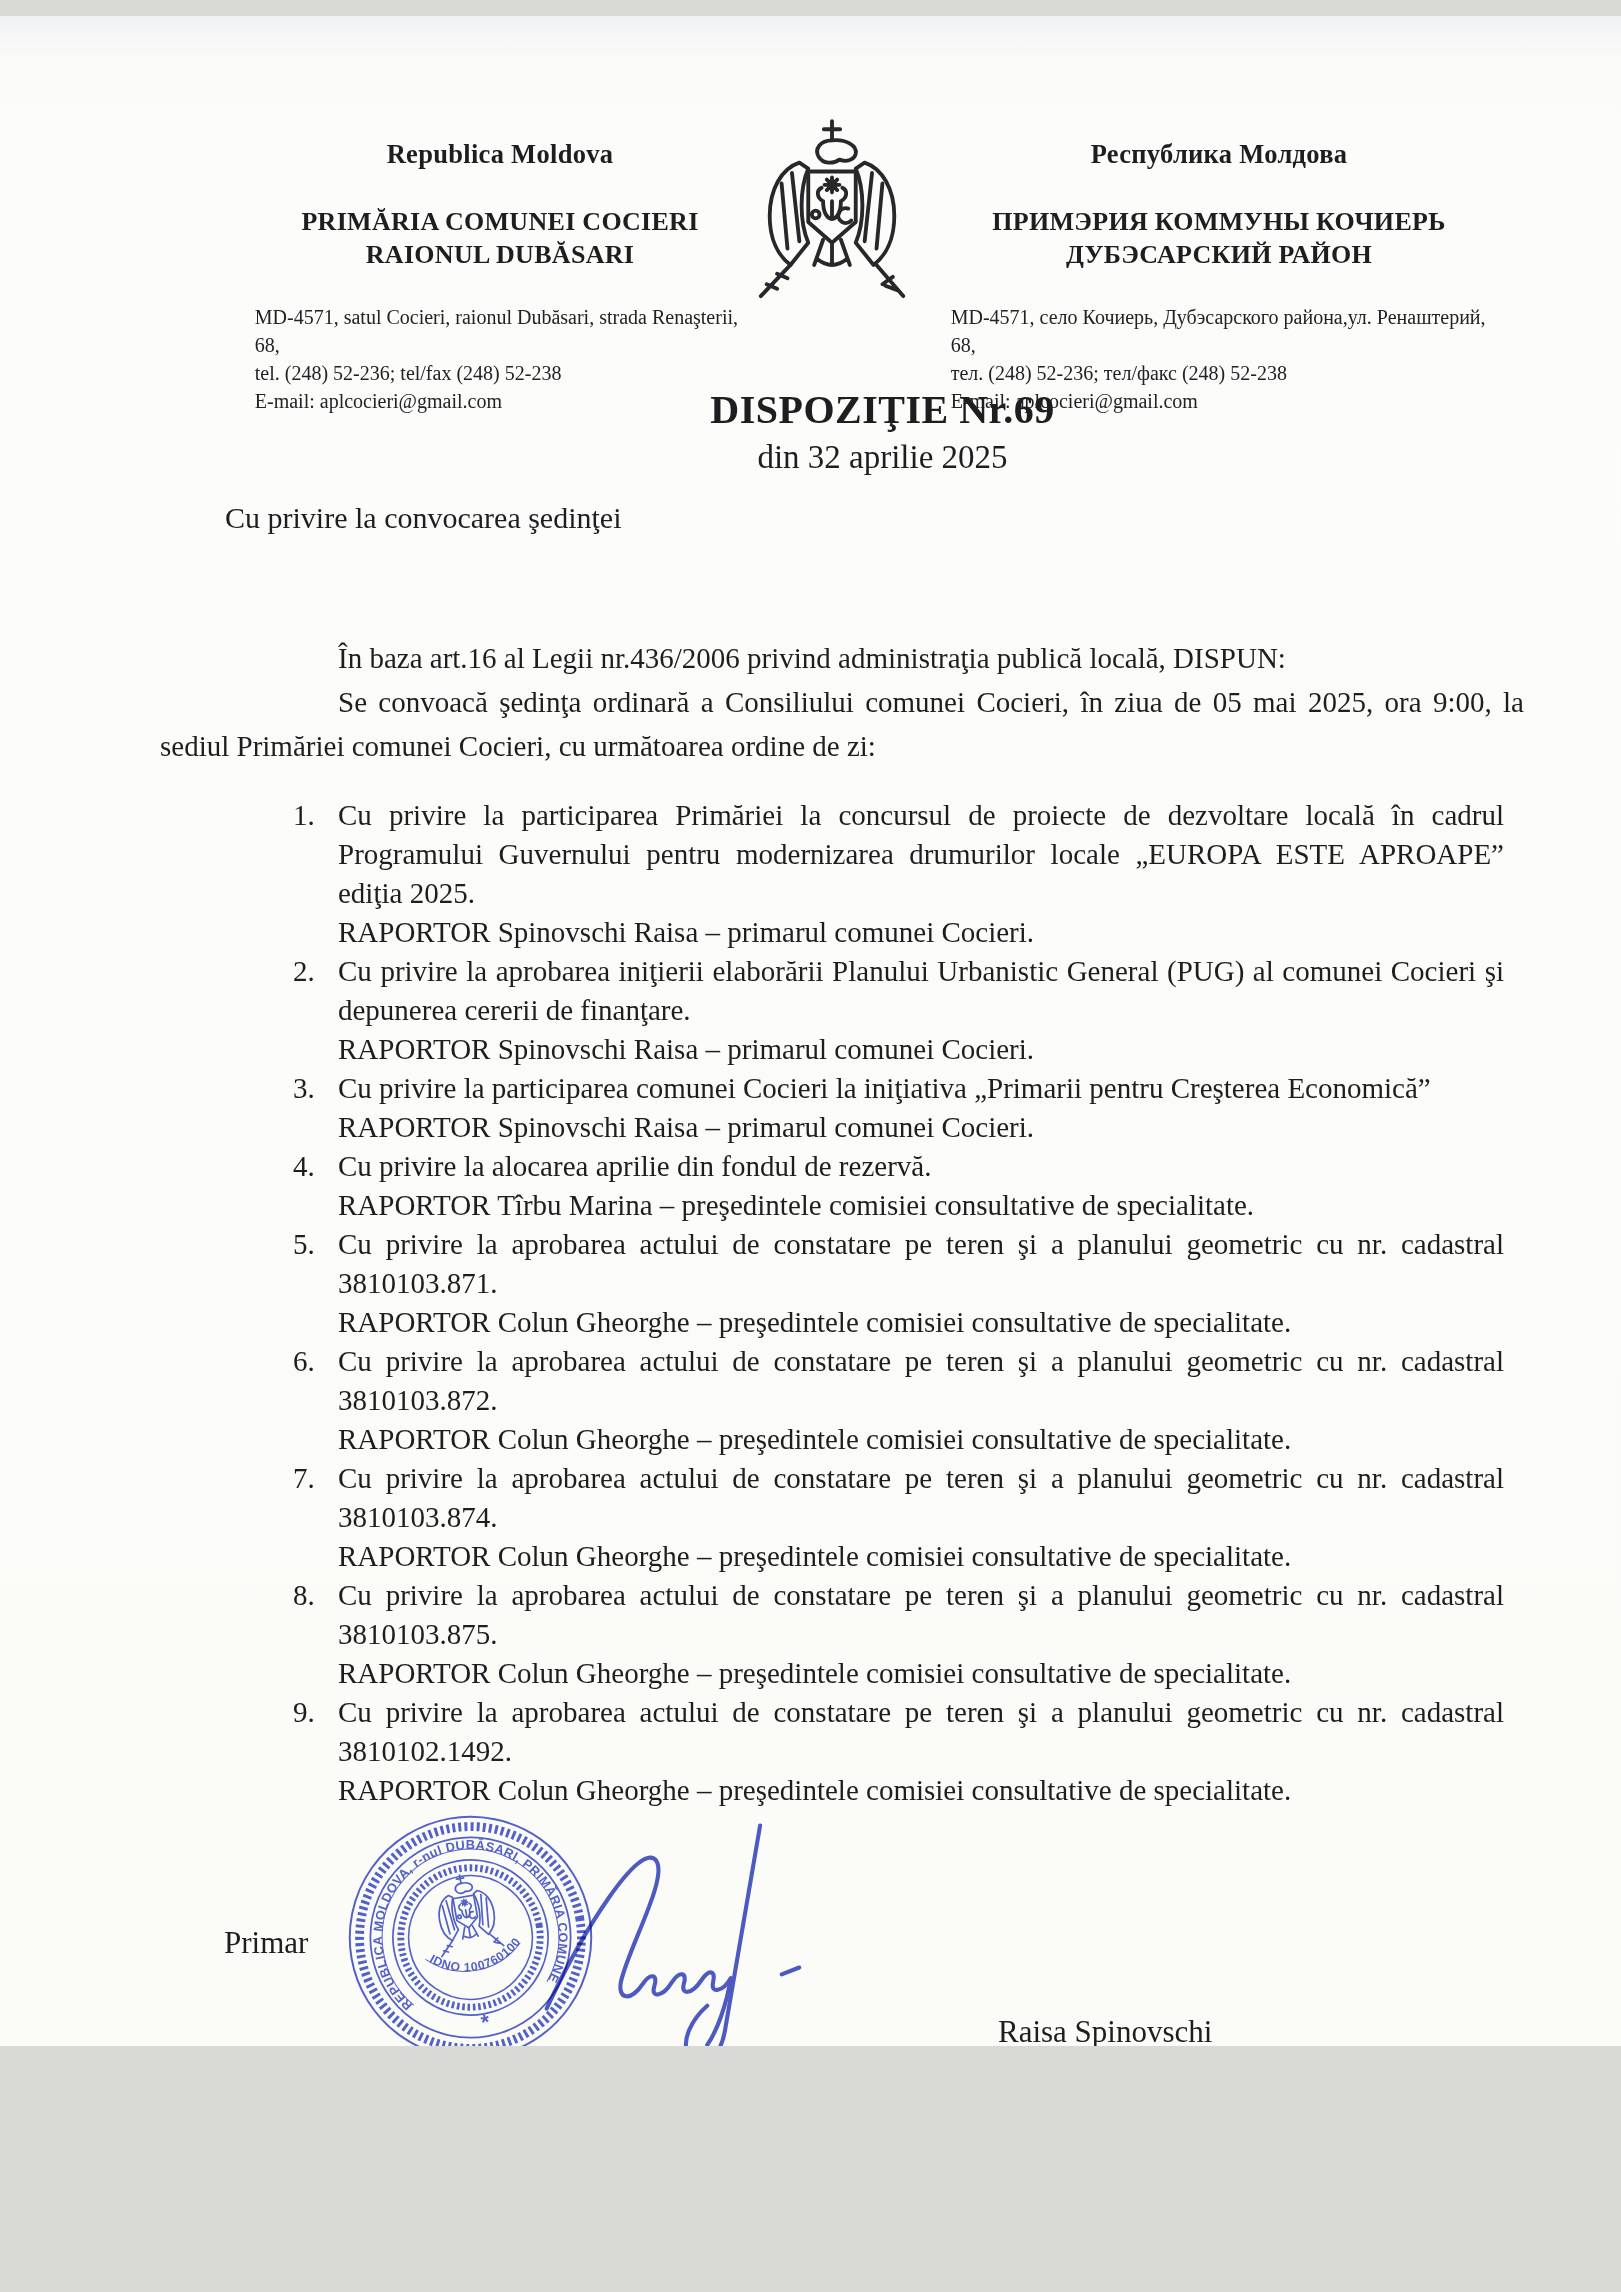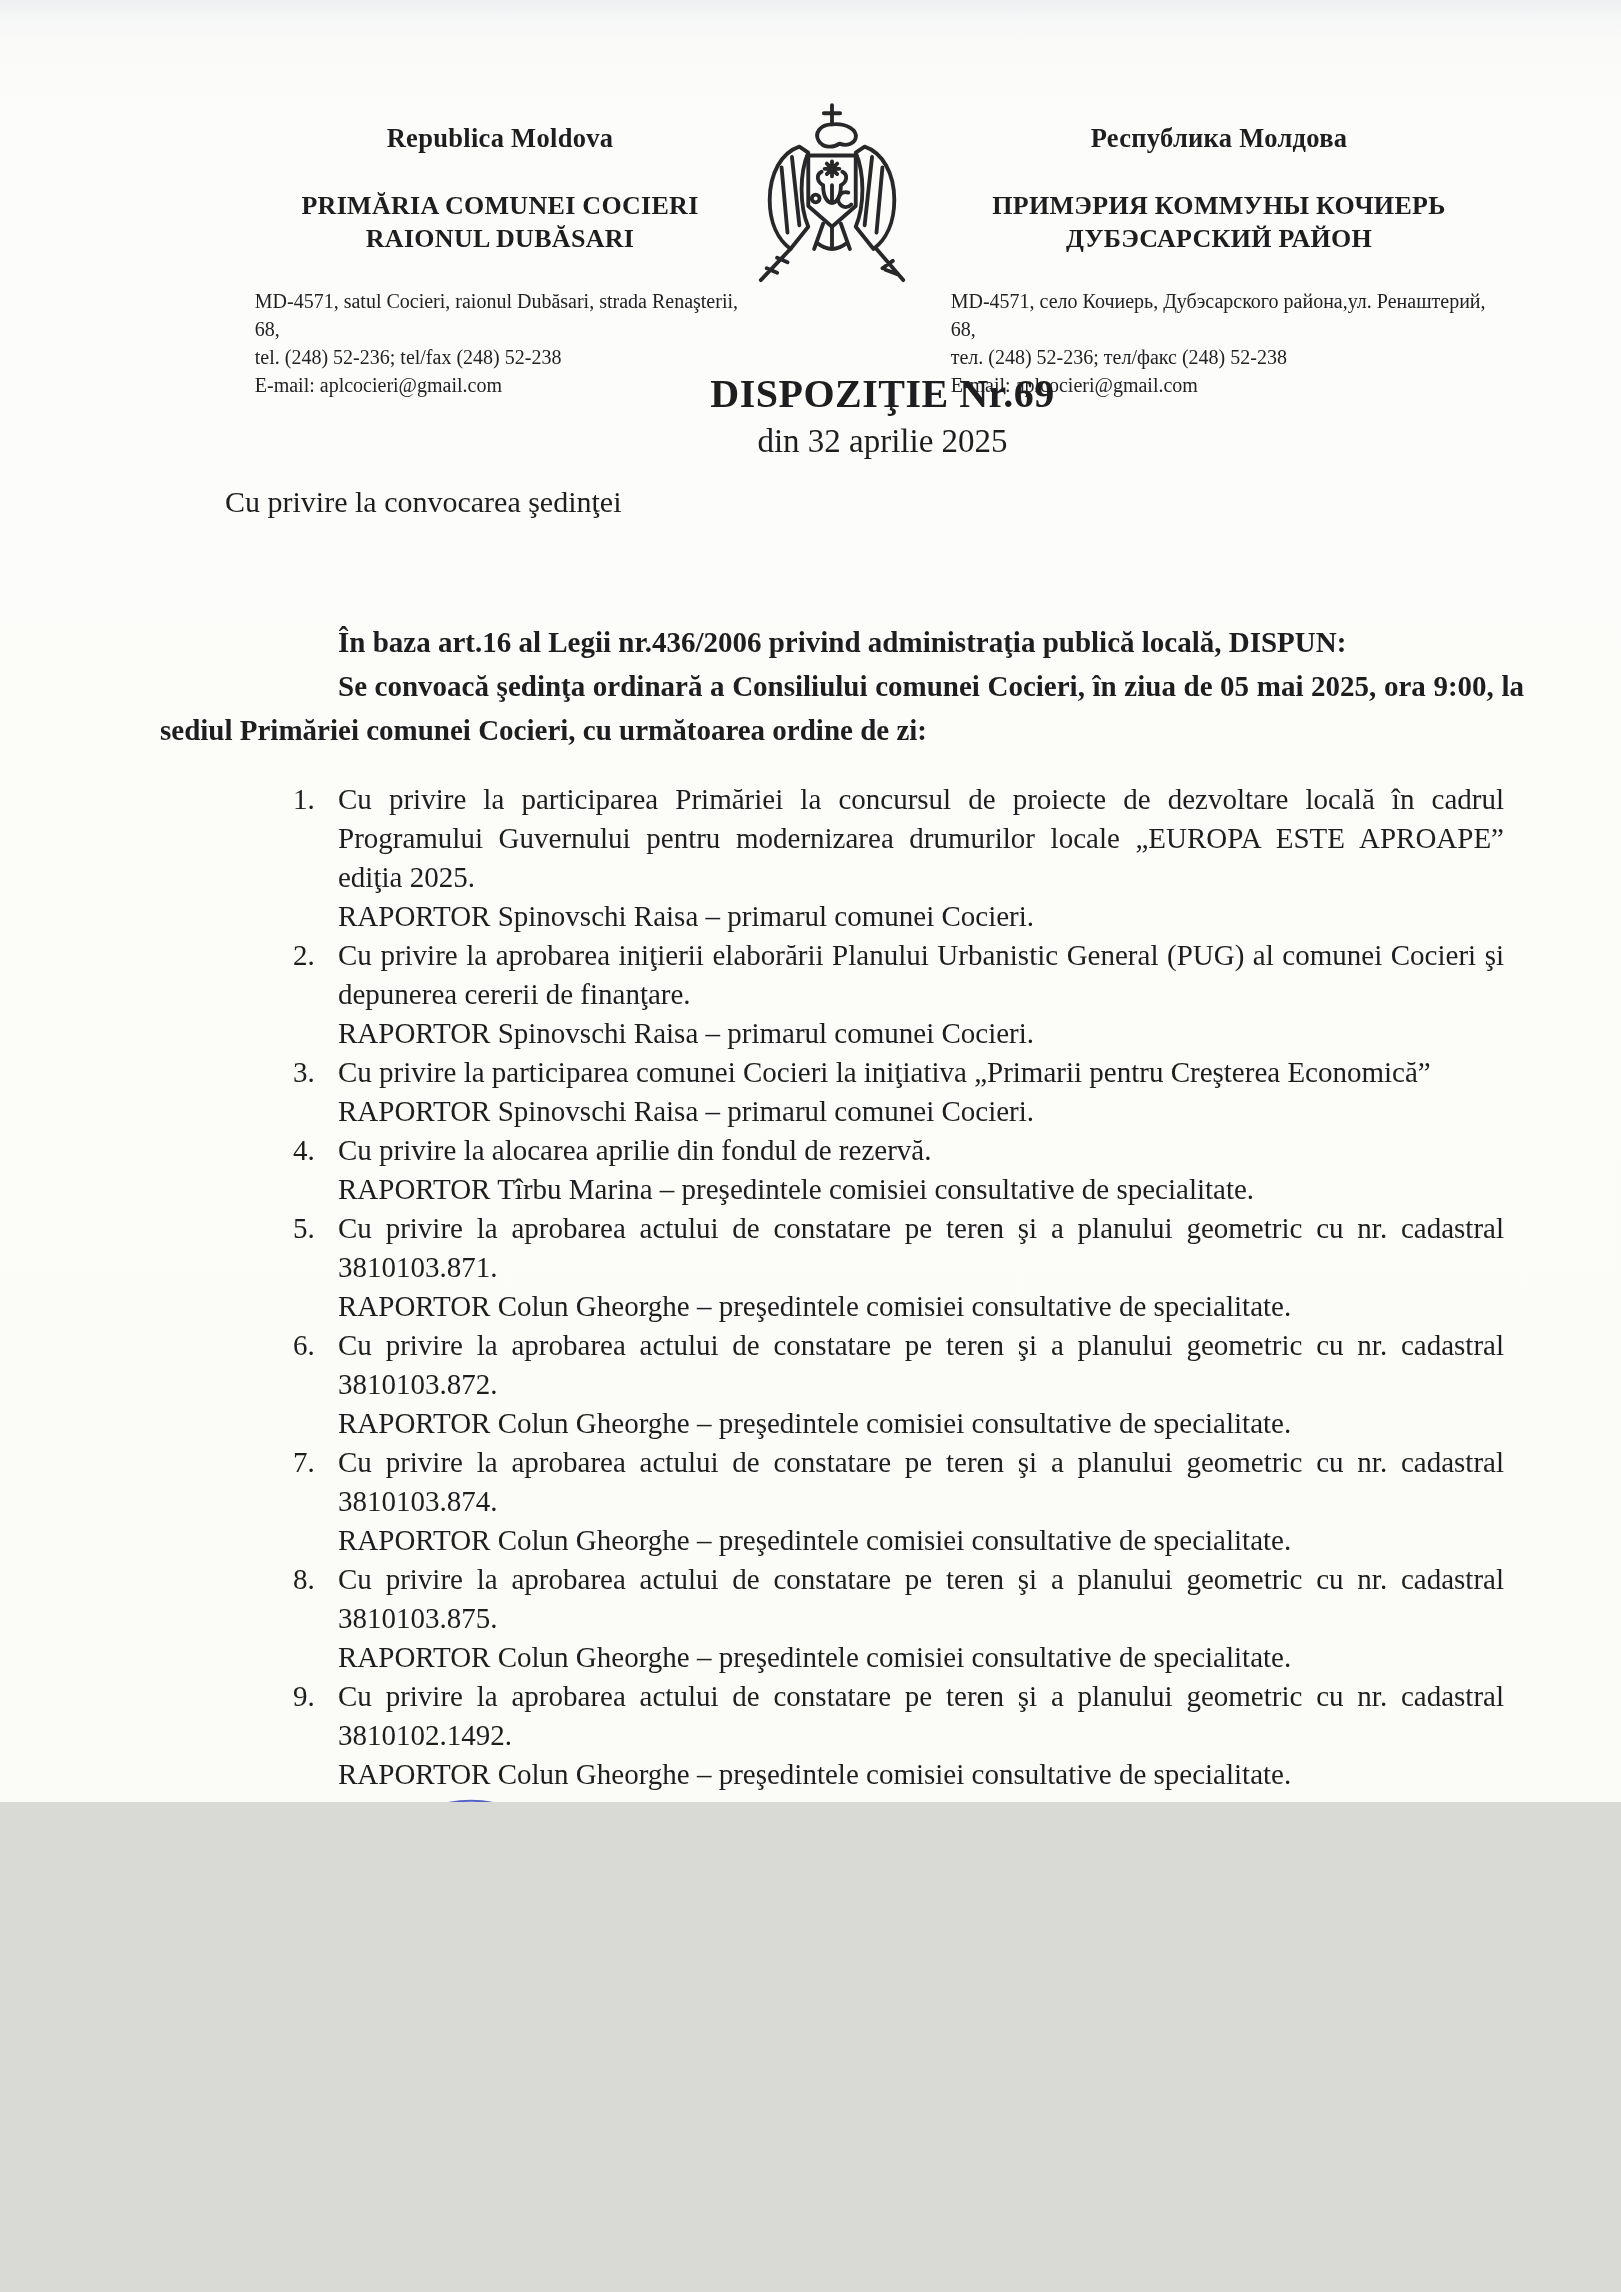--- a/index.html
+++ b/index.html
@@ -1,19 +1,19 @@
 <!DOCTYPE html>
 <html><head>
 <meta charset="utf-8">
 <style>
   html,body{margin:0;padding:0;background:#d9d9d6;}
   .page{
     position:relative;
-    width:1621px;height:1802px;
-    margin:0 auto;
+    width:1621px;height:2030px;
+    margin:16px auto;
     background:
       linear-gradient(180deg,#eef0f2 0px,#f5f6f6 15.7px,#fafaf8 44px,#fcfcfa 118px,#fbfbf8 100%);
     font-family:"Liberation Serif","DejaVu Serif",serif;
     color:#1e1e20;
     overflow:hidden;
   }
   
   .header-col{position:absolute;text-align:center;}
   .header-col.left{left:245px;top:123px;width:510px;}
   .header-col.right{left:937px;top:123px;width:564px;}
@@ -23,21 +23,21 @@
   .header-col.right .addr{padding-left:13.7px;}
   .emblem{position:absolute;left:743px;top:102px;width:178px;height:196px;color:#28282b;}
   
   .doc-title{position:absolute;left:559px;top:370px;width:647px;text-align:center;}
   .doc-title .t1{font-size:40px;font-weight:bold;letter-spacing:0.5px;}
   .doc-title .t2{font-size:33px;margin-top:5.9px;}
   
   .subject{position:absolute;left:225px;top:480px;font-size:30px;line-height:44px;}
   
   .intro{position:absolute;left:160px;top:620px;width:1364px;font-size:29px;line-height:44px;text-align:justify;}
-  .intro p{margin:0;text-indent:178px;font-weight:bold;}
+  .intro p{margin:0;text-indent:178px;}
   
   .agenda{position:absolute;left:293px;top:780px;width:1211px;margin:0;padding:0;list-style:none;
           font-size:29px;line-height:39px;}
   .agenda li{display:flex;align-items:flex-start;}
   .agenda .num{width:45px;flex:none;}
   .agenda .item-body{width:1166px;}
   .agenda .item-text{margin:0;text-align:justify;}
   .agenda .raportor{margin:0;}
   
   .sig-role{position:absolute;left:224px;top:1909px;font-size:31px;}

